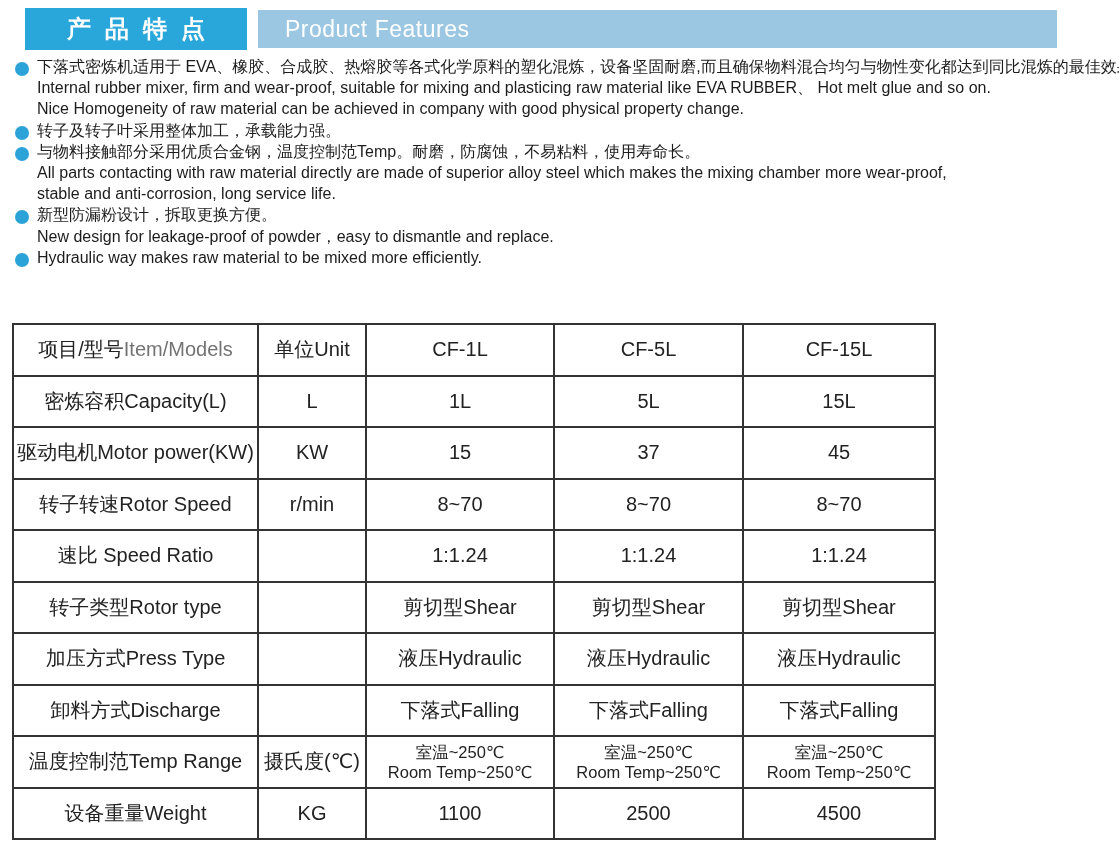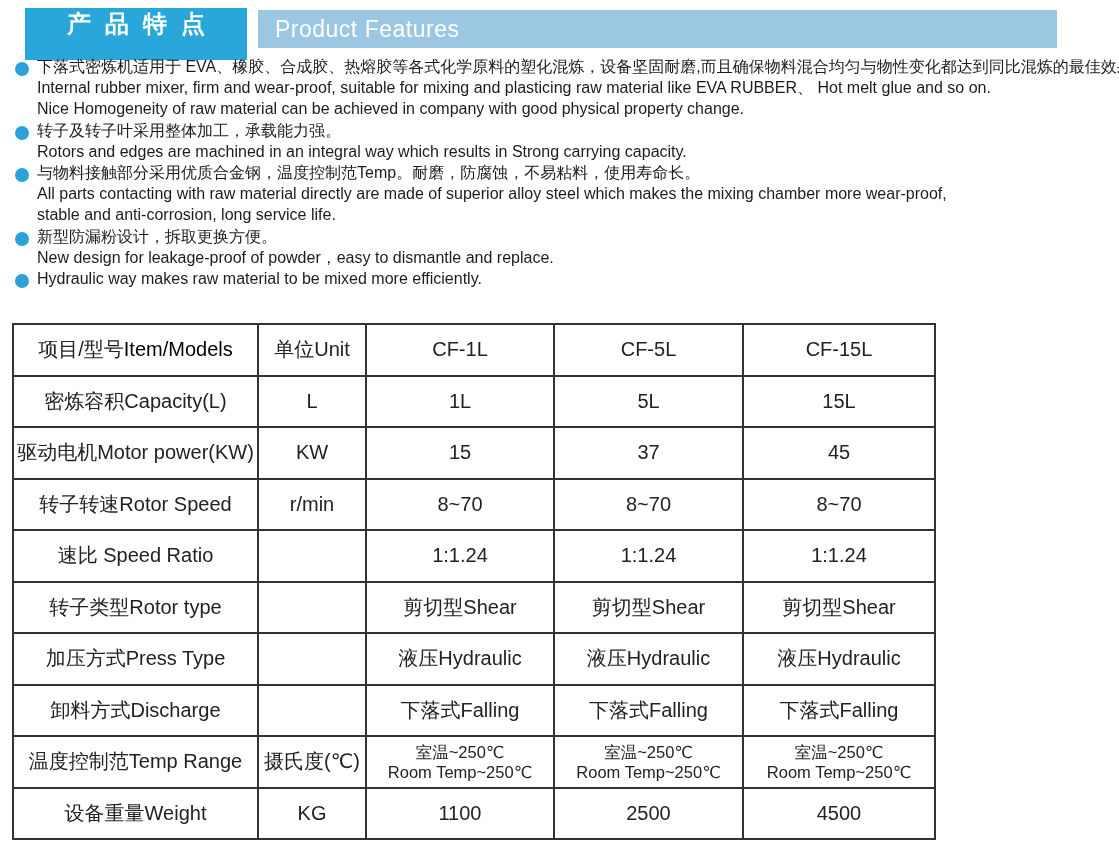--- a/index.html
+++ b/index.html
@@ -12,25 +12,25 @@
     overflow:hidden;
   }
   .page { position:relative; width:1119px; height:854px; background:#fff; }
 
   
   .title-band {
     position:absolute; left:258px; top:10px; width:799px; height:38px;
     background:#9cc7e3; display:flex; align-items:center;
   }
   .title-band .band-text {
-    color:#ffffff; font-size:23px; padding-left:17px; letter-spacing:0.5px;
+    color:#ffffff; font-size:23px; padding-left:27px; letter-spacing:0.5px;
   }
   .title-box {
-    position:absolute; left:25px; top:8px; width:222px; height:52px;
-    background:#29a7db; display:flex; justify-content:center;
+    position:absolute; left:25px; top:8px; width:222px; height:42px;
+    background:#29a7db; display:flex; align-items:center; justify-content:center;
   }
   .title-box .box-text {
     color:#ffffff; font-size:24px; font-weight:bold;
     letter-spacing:14px; text-indent:14px;
   }
 
   
   .features { position:absolute; left:15px; top:56px; width:1104px; }
   .feature { display:flex; align-items:flex-start; }
   .dot {
@@ -53,21 +53,21 @@
     font-size:20px; color:#222222;
     padding:0;
     background:#ffffff;
   }
   td.c-label { text-align:left; padding-left:8px; font-size:19px; }
   td.c-unit  { font-size:19px; }
   td.blue {
     background:#7dc5ee;
     box-shadow: inset 0 3px 0 #ffffff, inset 0 -3px 0 #ffffff;
   }
-  .blue-text { color:#000000;margin-top:32px; }
+  .blue-text { color:#737373;margin-top:32px; }
   td.c-temp { text-align:left; padding-left:6px; font-size:16.5px; line-height:20px;border-radius:15px; }
   td.c-temp div { font-size:16.5px; line-height:20px; }
   td.c-unit-small { font-size:17px;margin-top:30px; }
 </style>
 </head>
 <body>
 
 <div class="page">
 
   <div class="title-band">
@@ -85,21 +85,20 @@
         <div class="fline zh">下落式密炼机适用于 EVA、橡胶、合成胶、热熔胶等各式化学原料的塑化混炼，设备坚固耐磨,而且确保物料混合均匀与物性变化都达到同比混炼的最佳效果。</div>
         <div class="fline">Internal rubber mixer, firm and wear-proof, suitable for mixing and plasticing raw material like EVA RUBBER、 Hot melt glue and so on.</div>
         <div class="fline">Nice Homogeneity of raw material can be achieved in company with good physical property change.</div>
       </div>
     </div>
 
     <div class="feature">
       <span class="dot"></span>
       <div class="flines">
         <div class="fline zh">转子及转子叶采用整体加工，承载能力强。</div>
-        <div class="fline">Rotors and edges are machined in an integral way which results in Strong carrying capacity.</div>
       </div>
     </div>
 
     <div class="feature">
       <span class="dot"></span>
       <div class="flines">
         <div class="fline zh">与物料接触部分采用优质合金钢，温度控制范Temp。耐磨，防腐蚀，不易粘料，使用寿命长。</div>
         <div class="fline">All parts contacting with raw material directly are made of superior alloy steel which makes the mixing chamber more wear-proof,</div>
         <div class="fline">stable and anti-corrosion, long service life.</div>
       </div>

